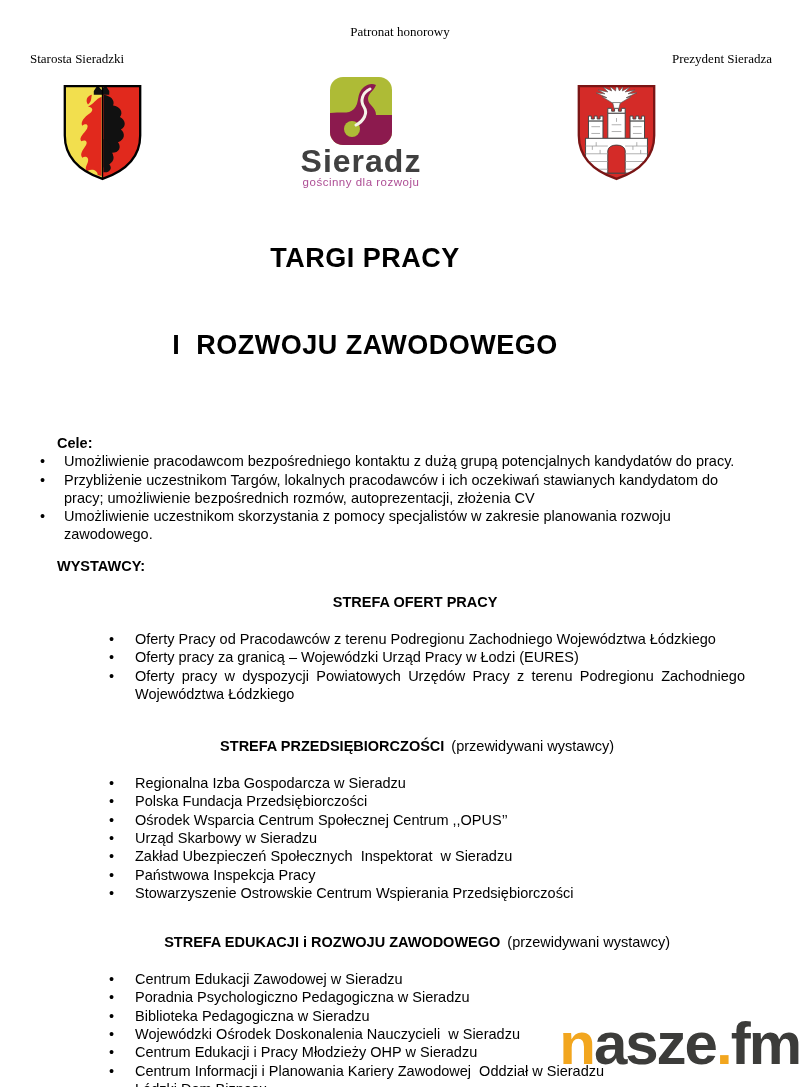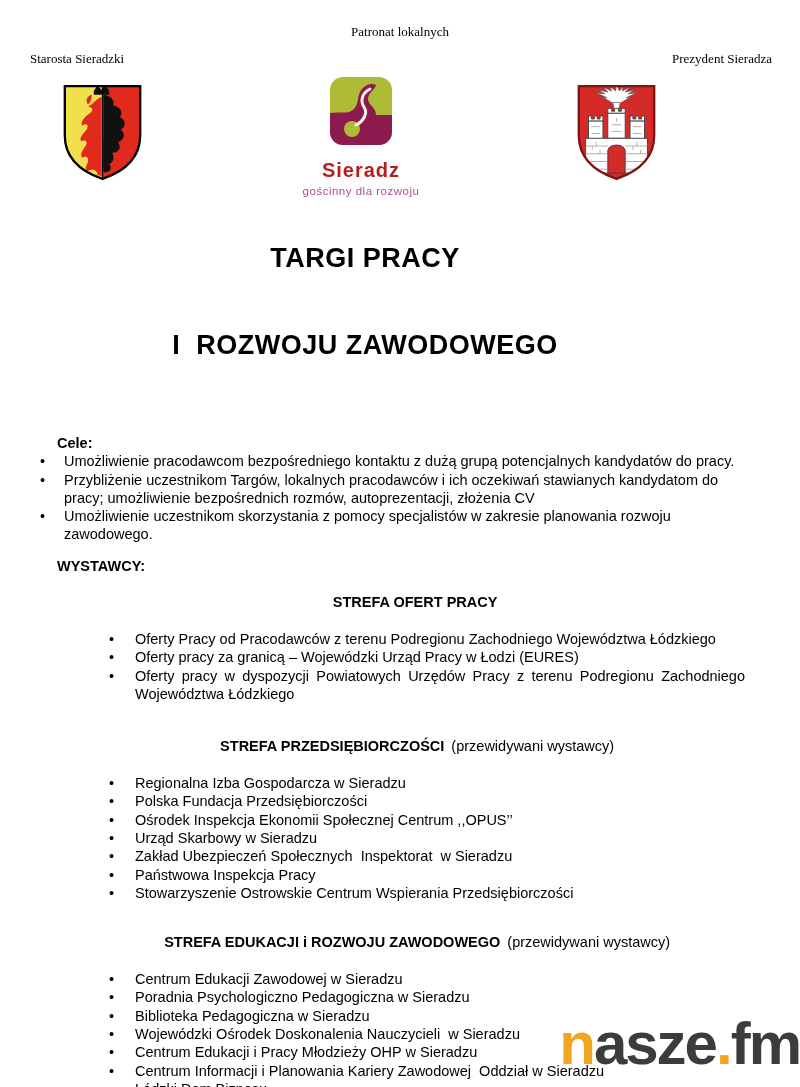--- a/index.html
+++ b/index.html
@@ -15,21 +15,21 @@
   .patron-left{position:absolute;top:51px;left:30px;
     font-family:"Liberation Serif",serif;font-size:13px;}
   .patron-right{position:absolute;top:51px;right:28px;
     font-family:"Liberation Serif",serif;font-size:13px;}
   .coat{position:absolute;top:79px;width:87px;height:107px;}
   .coat svg{display:block;width:100%;height:100%;}
   .coat-left{left:59px;}
   .coat-right{left:573px;}
   .center-logo{position:absolute;top:77px;left:281px;width:160px;text-align:center;}
   .center-logo svg{display:block;margin:0 auto;}
-  .logo-word{font-size:20px;font-weight:bold;color:#b91c1c;letter-spacing:1px;line-height:30px;margin-top:10px;}
+  .logo-word{font-size:32px;font-weight:bold;color:#404040;letter-spacing:1px;line-height:30px;margin-top:1px;}
   .logo-tagline{font-size:11.5px;color:#AE4E95;letter-spacing:0.5px;line-height:13px;}
   
   .title{position:relative;margin:186px 0 0 0;width:654px;text-align:center;
     font-family:Liberation Sans, sans-serif;font-weight:bold;font-size:27px;line-height:29px;
     letter-spacing:0.5px;white-space:pre;}
   
   .body-text{font-size:14.5px;line-height:18.3px;}
   .h1{font-weight:bold;margin-left:19px;white-space:pre-wrap;}
   .sec{margin-top:13px;}
   .sec-cele{margin-top:16px;}
@@ -47,21 +47,21 @@
     letter-spacing:-2px;line-height:60px;white-space:nowrap;}
   .wm-accent{color:#F2A61F;}
   .wm-dark{color:#3C3C3A;}
 </style>
 </head>
 <body>
 
 <div class="page">
 
   <div class="header">
-    <div class="patronat">Patronat lokalnych</div>
+    <div class="patronat">Patronat honorowy</div>
     <div class="patron-left">Starosta Sieradzki</div>
     <div class="patron-right">Prezydent Sieradza</div>
 
     <div class="coat coat-left">
       <svg viewBox="0 0 90 106">
         <defs>
           <clipPath id="shieldClipL">
             <path d="M6,5 L84,5 L84,56 C84,80 68,93 45,101 C22,93 6,80 6,56 Z"></path>
           </clipPath>
         </defs>
@@ -186,21 +186,21 @@
     </div>
 
     <div class="sec" style="margin-top:16px;">
       <div class="zone-head">
         <span class="zt">STREFA PRZEDSIĘBIORCZOŚCI</span><span class="zn">(przewidywani wystawcy)</span>
       </div>
       <div>
 
       <div class="li2"><span>Regionalna Izba Gospodarcza w Sieradzu</span></div>
           <div class="li2"><span>Polska Fundacja Przedsiębiorczości</span></div>
-          <div class="li2"><span>Ośrodek Inspekcja Ekonomii Społecznej Centrum ,,OPUS’’</span></div>
+          <div class="li2"><span>Ośrodek Wsparcia Centrum Społecznej Centrum ,,OPUS’’</span></div>
           <div class="li2"><span>Urząd Skarbowy w Sieradzu</span></div>
           <div class="li2"><span>Zakład Ubezpieczeń Społecznych  Inspektorat  w Sieradzu</span></div>
           <div class="li2"><span>Państwowa Inspekcja Pracy</span></div>
           <div class="li2"><span>Stowarzyszenie Ostrowskie Centrum Wspierania Przedsiębiorczości</span></div>
         </div>
     </div>
 
     <div class="sec">
       <div class="zone-head">
         <span class="zt">STREFA EDUKACJI i ROZWOJU ZAWODOWEGO</span><span class="zn">(przewidywani wystawcy)</span>

